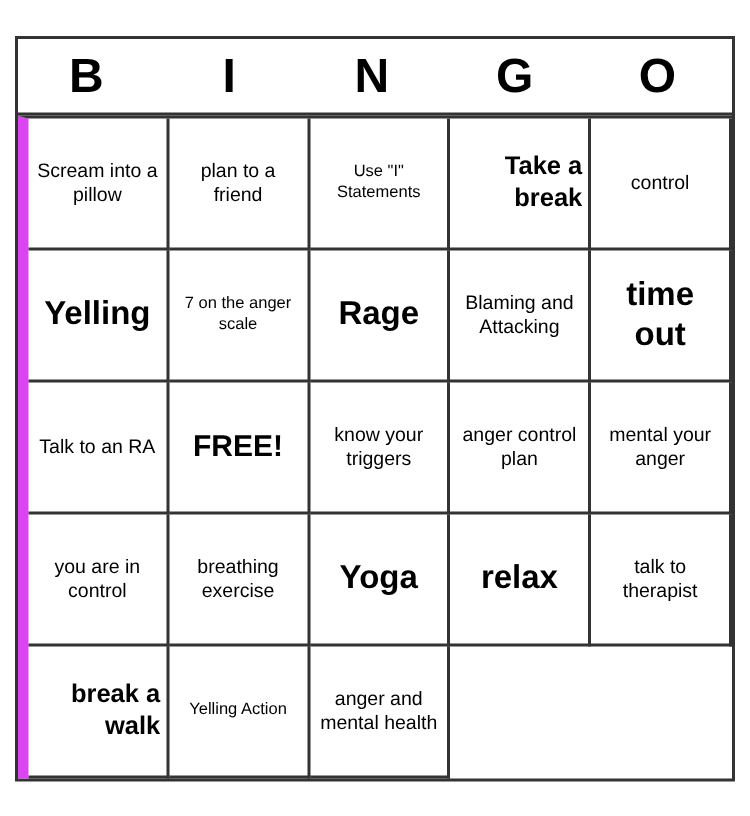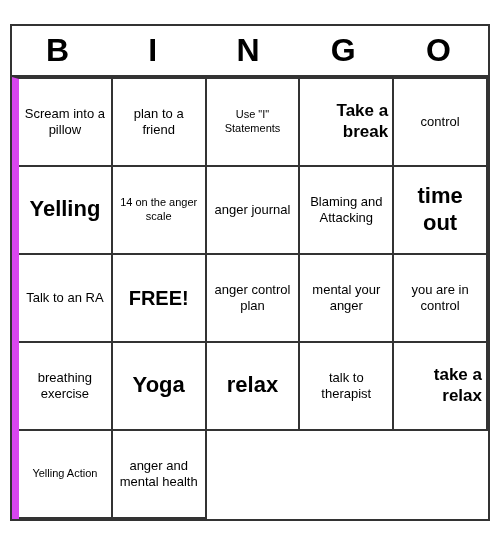--- a/index.html
+++ b/index.html
@@ -76,30 +76,31 @@
       <span>G</span>
       <span>O</span>
     </div>
   <div class="bingo-grid">
   <div class="bingo-cell">Scream into a pillow</div>
       <div class="bingo-cell">plan to a friend</div>
       <div class="bingo-cell small-text">Use "I" Statements</div>
       <div class="bingo-cell medium-text">Take a break</div>
       <div class="bingo-cell">control</div>
       <div class="bingo-cell large-text">Yelling</div>
-      <div class="bingo-cell small-text">14 on the anger scale</div>
-      <div class="bingo-cell">anger journal</div>
+      <div class="bingo-cell small-text">7 on the anger scale</div>
+      <div class="bingo-cell large-text">Rage</div>
       <div class="bingo-cell">Blaming and Attacking</div>
       <div class="bingo-cell large-text">time out</div>
       <div class="bingo-cell">Talk to an RA</div>
       <div class="bingo-cell free">FREE!</div>
+      <div class="bingo-cell">know your triggers</div>
       <div class="bingo-cell">anger control plan</div>
       <div class="bingo-cell">mental your anger</div>
       <div class="bingo-cell">you are in control</div>
       <div class="bingo-cell">breathing exercise</div>
       <div class="bingo-cell large-text">Yoga</div>
       <div class="bingo-cell large-text">relax</div>
       <div class="bingo-cell">talk to therapist</div>
-      <div class="bingo-cell medium-text">take a relax</div>
+      <div class="bingo-cell medium-text">break a walk</div>
       <div class="bingo-cell small-text">Yelling Action</div>
       <div class="bingo-cell">anger and mental health</div>
     </div>
 </div>
 
 </body></html>

